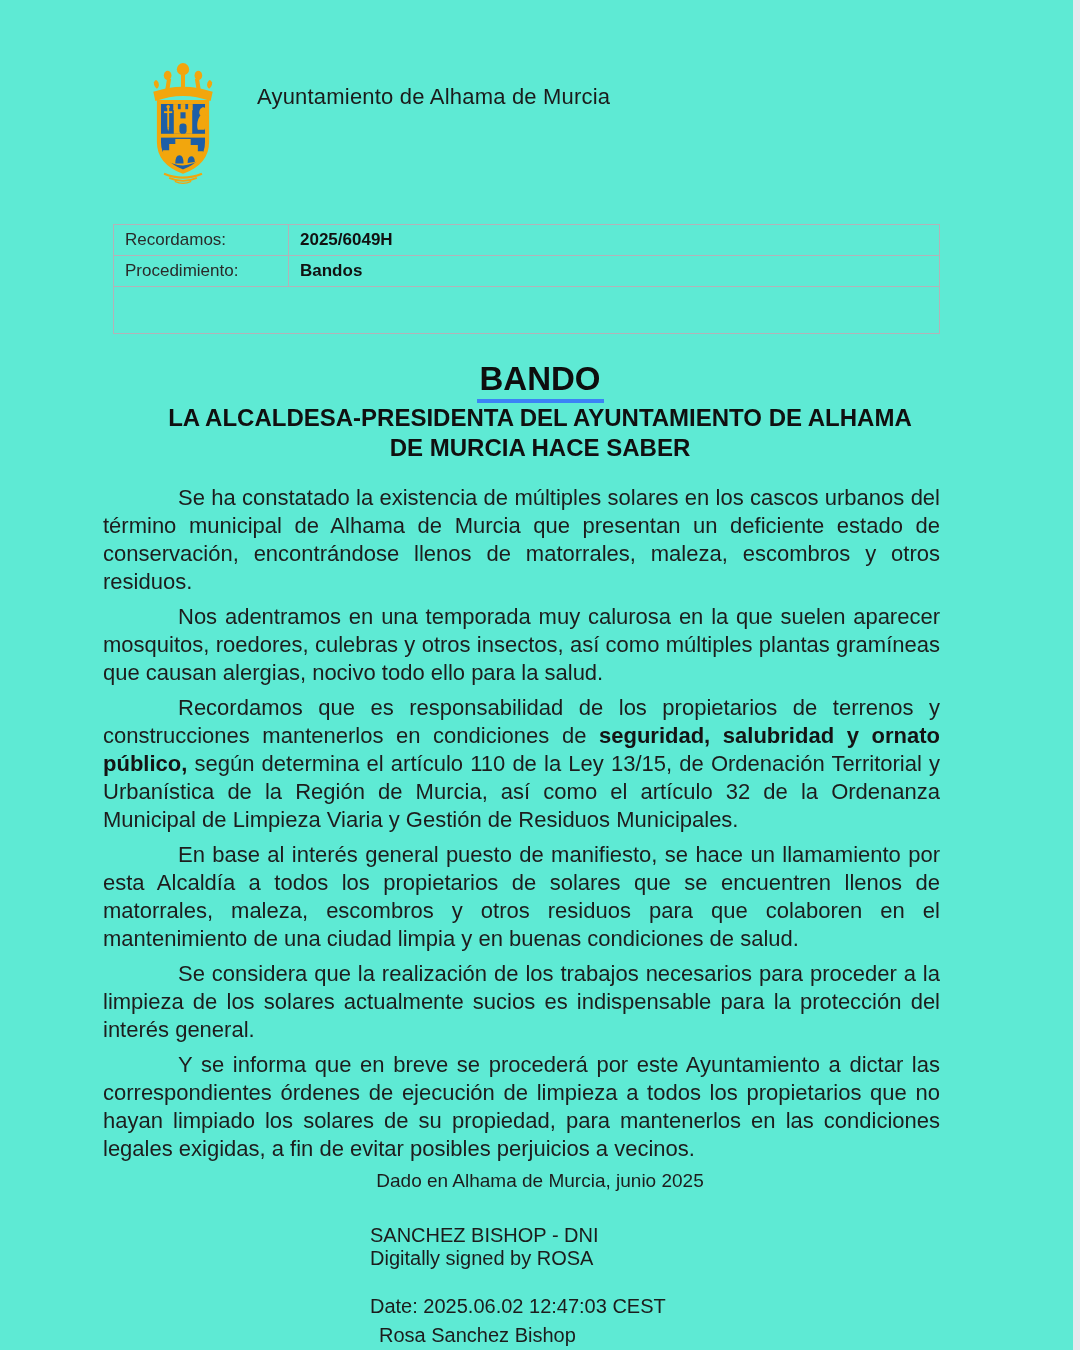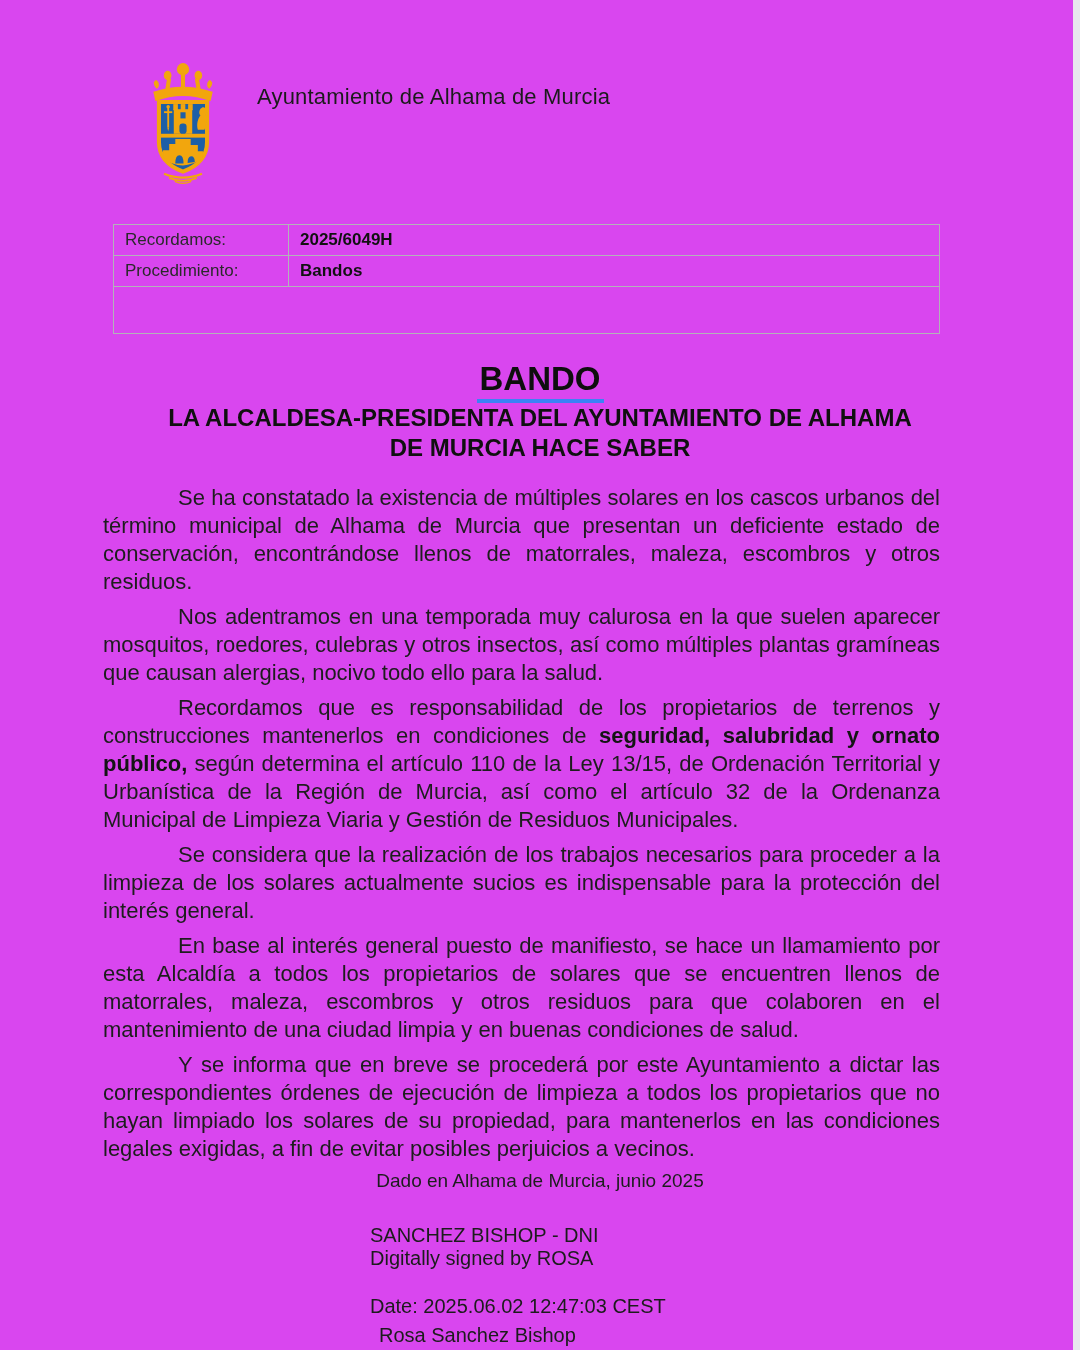--- a/index.html
+++ b/index.html
@@ -1,19 +1,19 @@
 <!DOCTYPE html>
 <html><head>
 <meta charset="utf-8">
 <style>
   html,body{margin:0;padding:0;background:#ffffff;}
   .page{
     position:relative;
     width:1080px;height:1350px;
-    background:#d946ef;
+    background:#5eead4;
     font-family:"Liberation Sans","DejaVu Sans",sans-serif;
     color:#1f1f1f;
     overflow:hidden;
   }
   .edge-shadow{
     position:absolute;top:0;right:0;width:7px;height:100%;
     background:#e8e8ee;
   }
   
   .header{display:flex;align-items:flex-start;padding:58px 0 0 143px;}
@@ -144,22 +144,22 @@
 
   <div class="doc-subtitle">
     <div>LA ALCALDESA-PRESIDENTA DEL AYUNTAMIENTO DE ALHAMA</div>
     <div>DE MURCIA HACE SABER</div>
   </div>
 
   <div class="body-text">
     <p class="first">Se ha constatado la existencia de múltiples solares en los cascos urbanos del término municipal de Alhama de Murcia que presentan un deficiente estado de conservación, encontrándose llenos de matorrales, maleza, escombros y otros residuos.</p>
     <p>Nos adentramos en una temporada muy calurosa en la que suelen aparecer mosquitos, roedores, culebras y otros insectos, así como múltiples plantas gramíneas que causan alergias, nocivo todo ello para la salud.</p>
     <p><span>Recordamos que es responsabilidad de los propietarios de terrenos y construcciones mantenerlos en condiciones de </span><b>seguridad, salubridad y ornato público,</b><span> según determina el artículo 110 de la Ley 13/15, de Ordenación Territorial y Urbanística de la Región de Murcia, así como el artículo 32 de la Ordenanza Municipal de Limpieza Viaria y Gestión de Residuos Municipales.</span></p>
+    <p>En base al interés general puesto de manifiesto, se hace un llamamiento por esta Alcaldía a todos los propietarios de solares que se encuentren llenos de matorrales, maleza, escombros y otros residuos para que colaboren en el mantenimiento de una ciudad limpia y en buenas condiciones de salud.</p>
     <p>Se considera que la realización de los trabajos necesarios para proceder a la limpieza de los solares actualmente sucios es indispensable para la protección del interés general.</p>
-    <p>En base al interés general puesto de manifiesto, se hace un llamamiento por esta Alcaldía a todos los propietarios de solares que se encuentren llenos de matorrales, maleza, escombros y otros residuos para que colaboren en el mantenimiento de una ciudad limpia y en buenas condiciones de salud.</p>
     <p>Y se informa que en breve se procederá por este Ayuntamiento a dictar las correspondientes órdenes de ejecución de limpieza a todos los propietarios que no hayan limpiado los solares de su propiedad, para mantenerlos en las condiciones legales exigidas, a fin de evitar posibles perjuicios a vecinos.</p>
   </div>
 
   <div class="dateline">Dado en Alhama de Murcia, junio 2025</div>
 
   <div class="sig-block">
     <div class="sig-lines">
       <div>SANCHEZ BISHOP - DNI</div>
       <div>Digitally signed by ROSA</div>
     </div>

